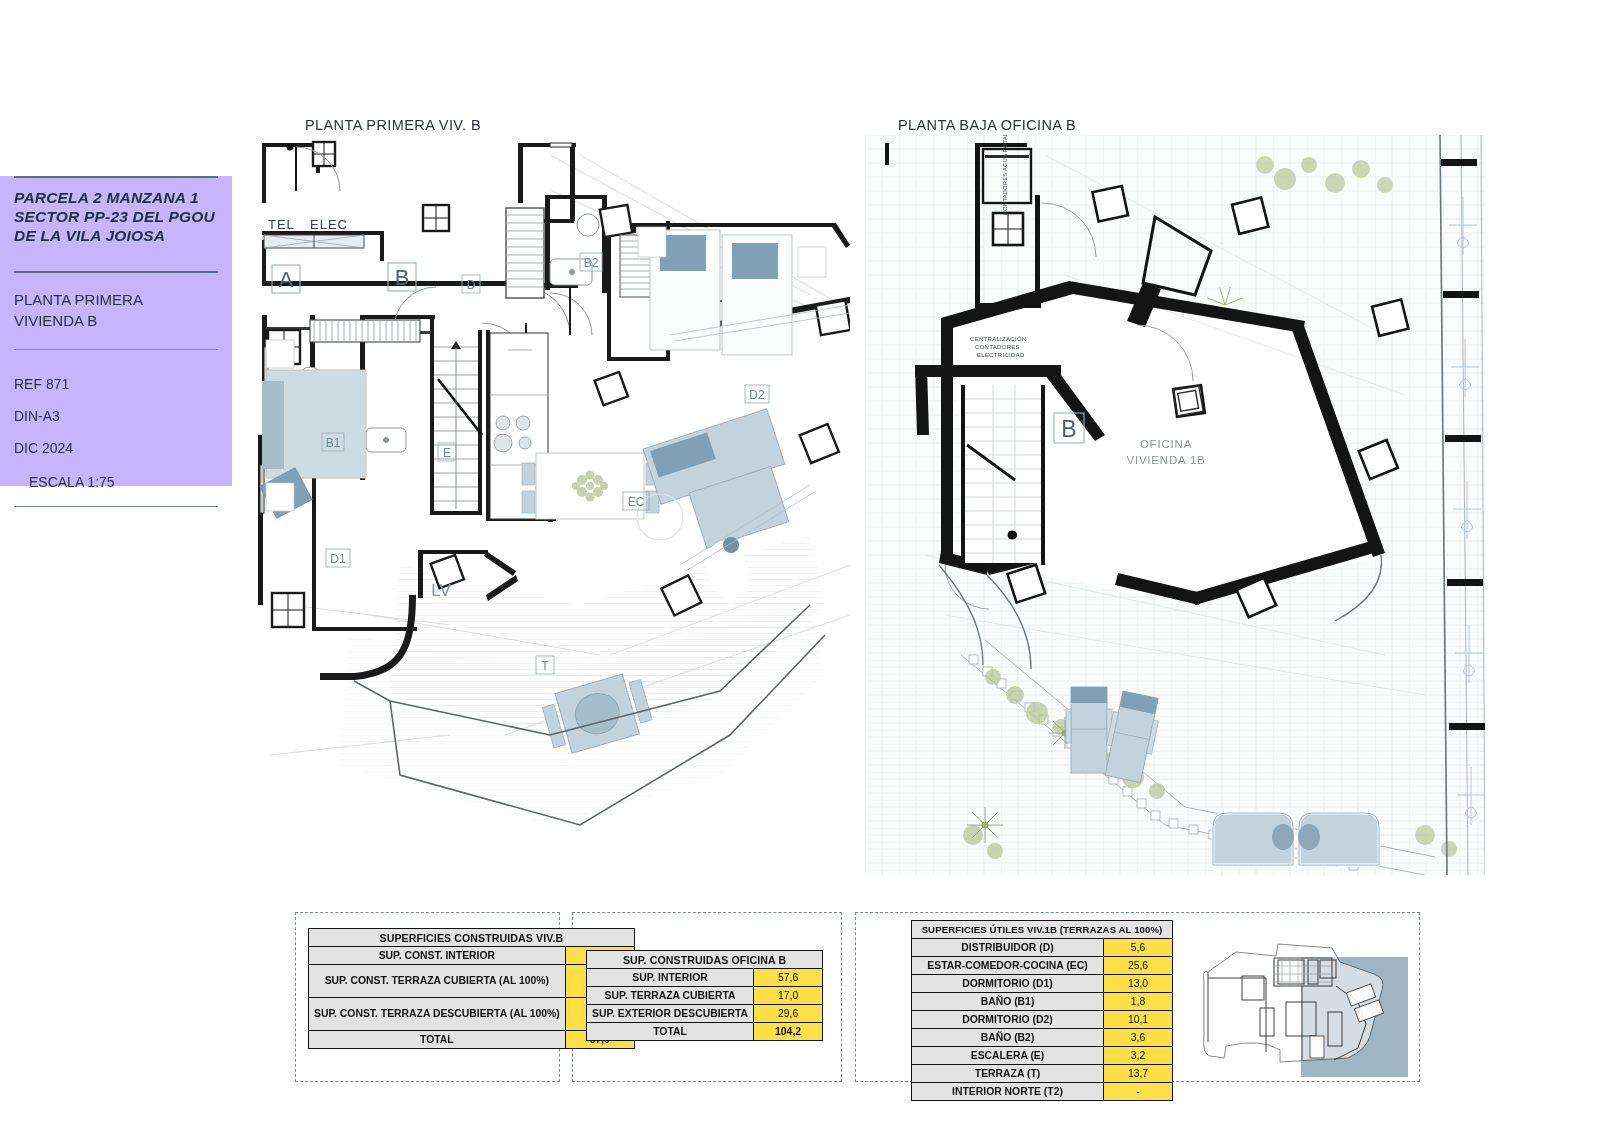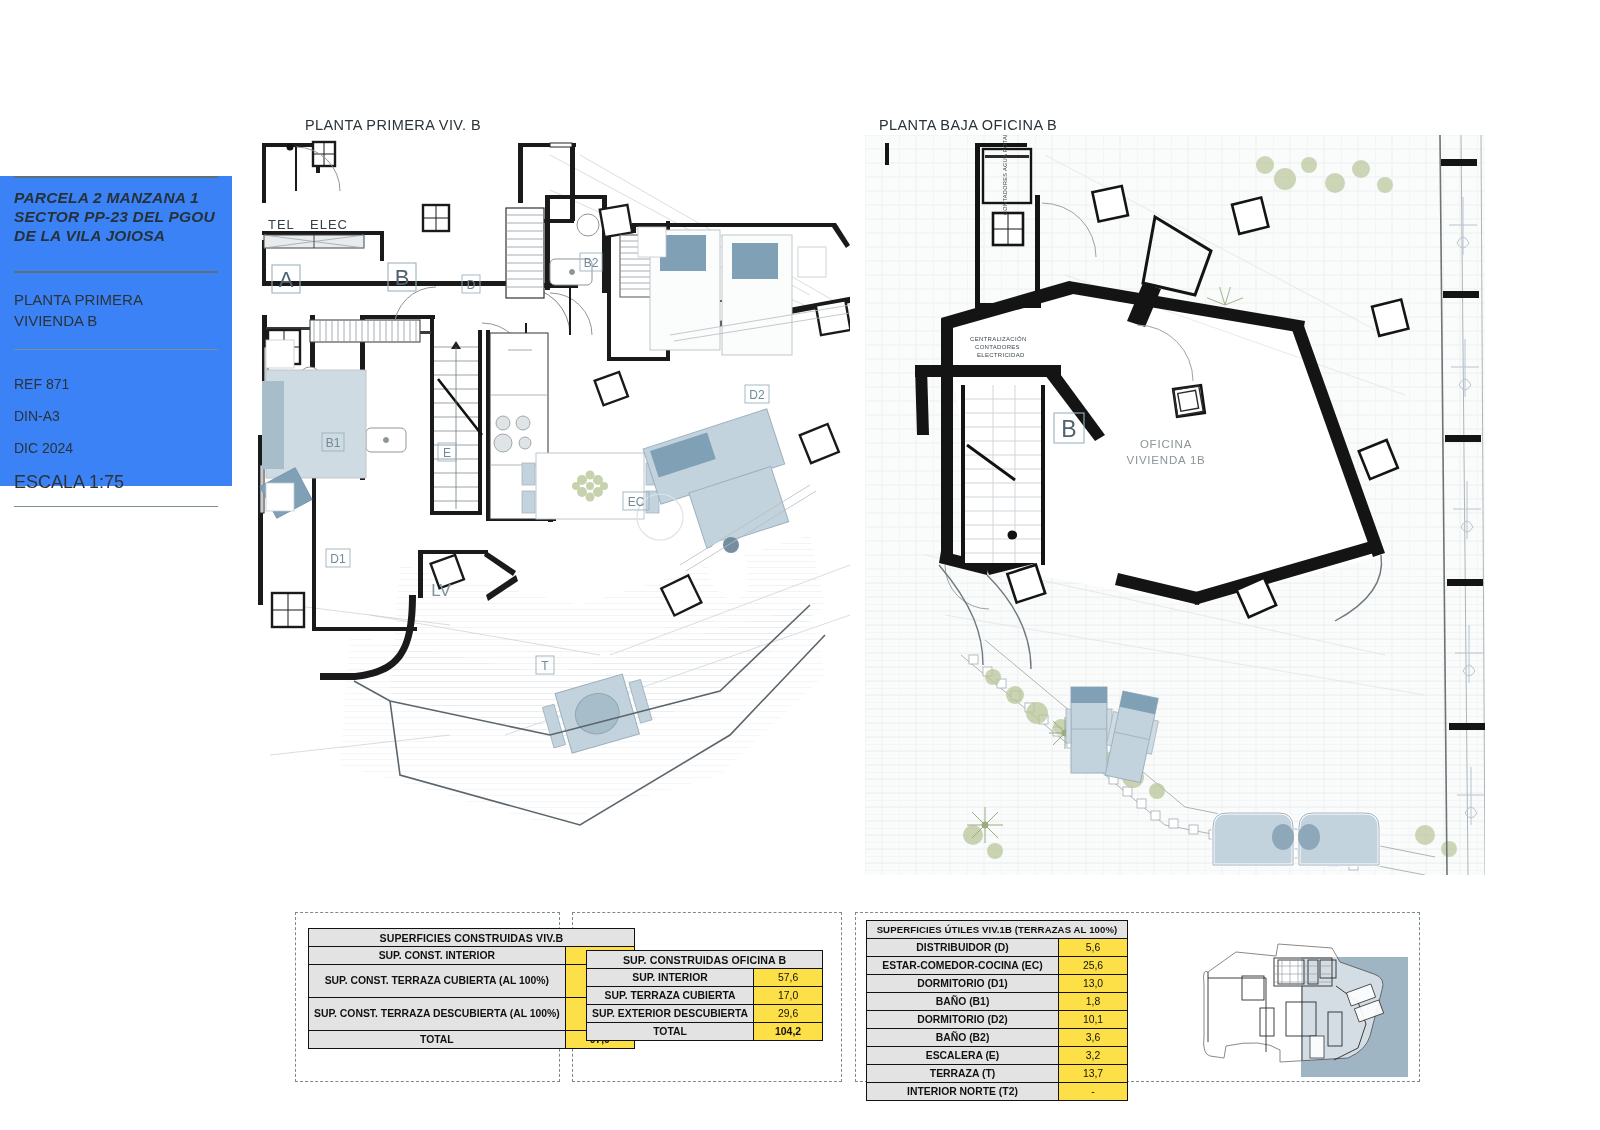--- a/index.html
+++ b/index.html
@@ -7,32 +7,32 @@
   body{
     width:1600px;height:1130px;position:relative;overflow:hidden;
     font-family:"Liberation Sans","DejaVu Sans",sans-serif;
     color:#2b3338;
   }
   .sheet{position:absolute;inset:0;background:#fff;}
 
   
   .titleblock{
     position:absolute;left:0;top:176px;width:232px;height:310px;
-    background:#3b82f6;
+    background:#c4b5fd;
     box-sizing:border-box;padding:0 14px;
   }
   .tb-rule{height:2px;background:#5d6f78;margin:0 0 0 0;}
   .tb-rule.thin{height:1px;background:#7e8d95;}
   .tb-title{
     font-weight:bold;font-style:italic;font-size:15.5px;line-height:19px;
     letter-spacing:.2px;color:#26323a;margin-top:10px;
   }
   .tb-sub{font-size:15px;line-height:21px;color:#2b3338;}
   .tb-meta{font-size:14px;line-height:20px;color:#2b3338;margin-top:12px;}
-  .tb-scale{font-size:18px;line-height:20px;color:#2b3338;}
+  .tb-scale{font-size:14px;line-height:20px;color:#2b3338;margin-left:15px;}
 
   
   .plan-heading{
     position:absolute;font-size:14.5px;letter-spacing:.4px;color:#2b3338;
     white-space:nowrap;
   }
 
   
   .plan{position:absolute;}
   .plan svg{display:block;}
@@ -78,21 +78,21 @@
     <div class="tb-meta">REF  871</div>
     <div class="tb-meta">DIN-A3</div>
     <div class="tb-meta">DIC 2024</div>
     <div style="height:14px"></div>
     <div class="tb-scale">ESCALA 1:75</div>
     <div style="height:14px"></div>
     <div class="tb-rule thin"></div>
   </div>
 
   <div class="plan-heading" style="left:305px;top:117px;">PLANTA PRIMERA VIV. B</div>
-  <div class="plan-heading" style="left:879px;top:117px;">PLANTA BAJA OFICINA B</div>
+  <div class="plan-heading" style="left:898px;top:117px;">PLANTA BAJA OFICINA B</div>
 
   <div class="plan" style="left:250px;top:135px;width:600px;height:740px;">
     <svg width="600" height="740" viewBox="0 0 600 740">
       <defs>
         <pattern id="hatchA" width="5" height="5" patternUnits="userSpaceOnUse" patternTransform="rotate(0)">
           <line x1="0" y1="0" x2="0" y2="5" stroke="#b9c1c6" stroke-width="0.7"></line>
         </pattern>
         <pattern id="terr" width="1" height="6" patternUnits="userSpaceOnUse">
           <line x1="0" y1="0" x2="600" y2="0" stroke="#dfe5e8" stroke-width="1"></line>
         </pattern>
@@ -827,21 +827,21 @@
         <td class="val">29,6</td>
       </tr>
       <tr>
         <td class="lbl">TOTAL</td>
         <td class="val b">104,2</td>
       </tr>
     </tbody>
       </table>
   </div>
 
-  <div class="tbl-wrap" style="left:866px;top:920px;">
+  <div class="tbl-wrap" style="left:911px;top:920px;">
     <table class="sup" style="width:262px;">
       <tbody>
           <tr>
             <th colspan="2" style="font-size:9.6px;">SUPERFICIES ÚTILES VIV.1B (TERRAZAS AL 100%)</th>
           </tr>
       <tr>
         <td class="lbl">DISTRIBUIDOR (D)</td>
         <td class="val">5,6</td>
       </tr>
       <tr>

